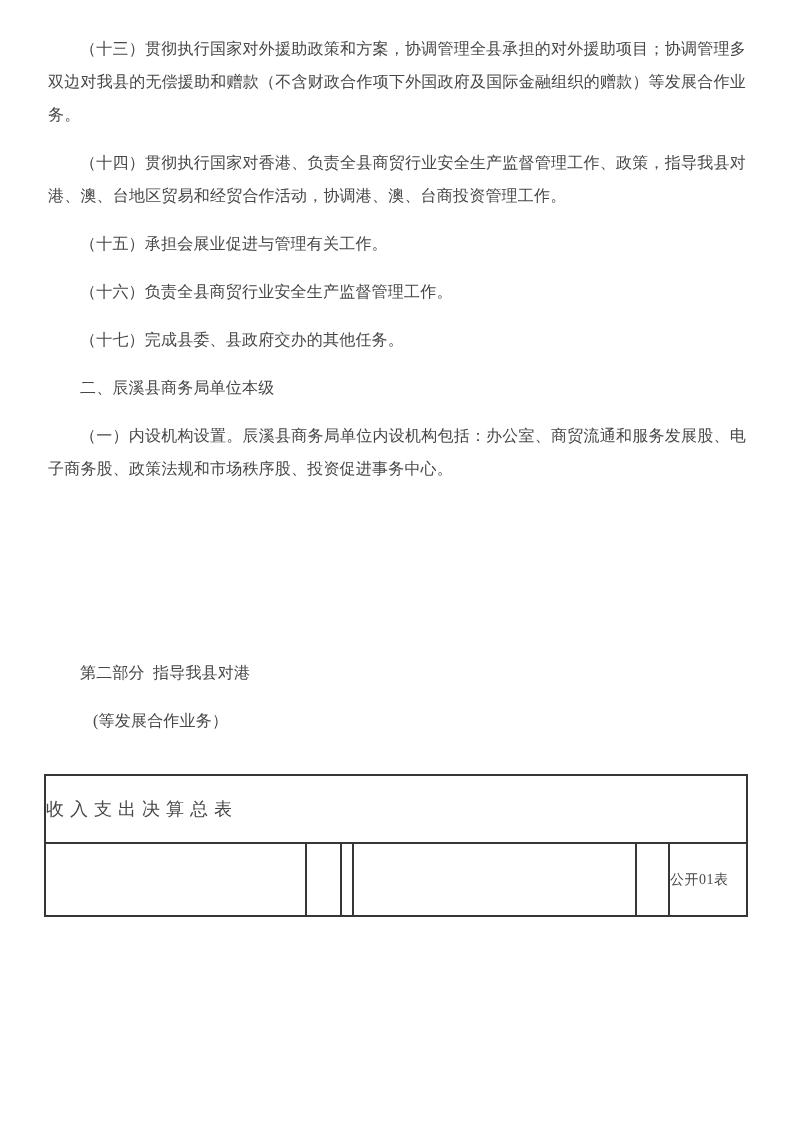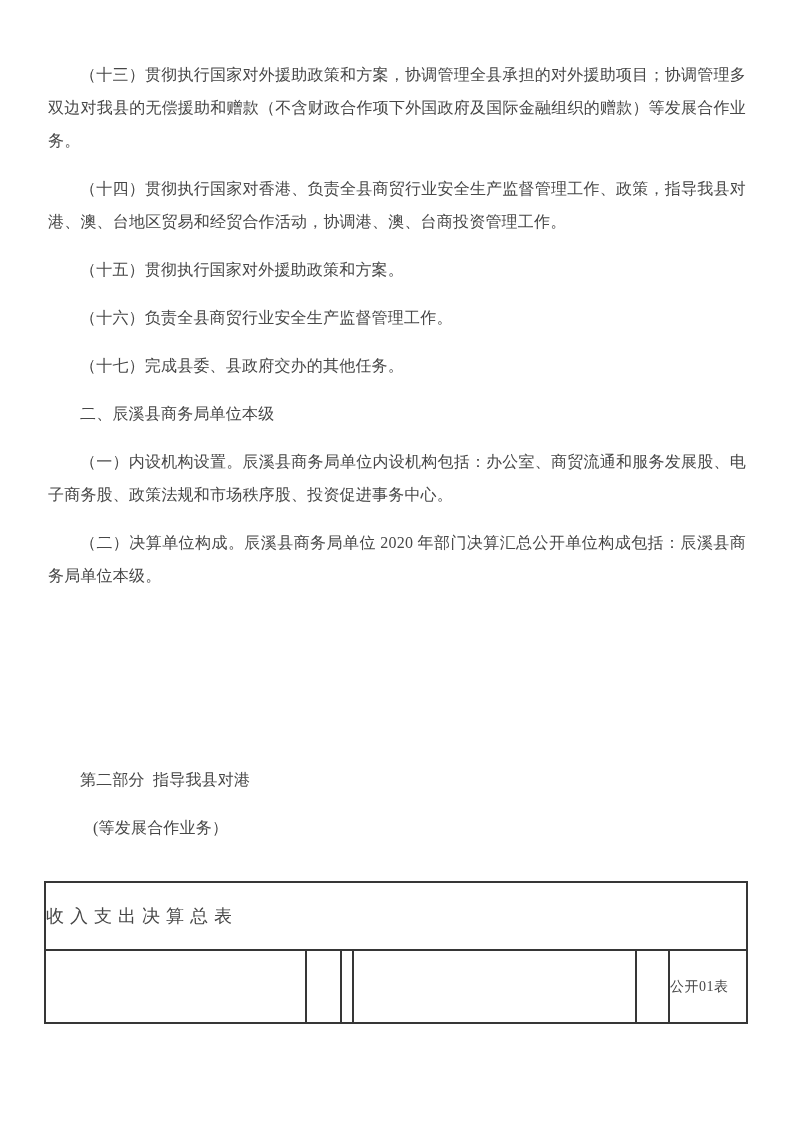--- a/index.html
+++ b/index.html
@@ -8,21 +8,21 @@
     background: #ffffff;
   }
   body {
     width: 793px;
     height: 1122px;
     overflow: hidden;
     font-family: "Liberation Serif", "DejaVu Serif", serif;
     color: #474747;
   }
   .doc {
-    padding: 58px 47px 0 48px;
+    padding: 32px 47px 0 48px;
   }
   .para {
     margin: 0 0 15px 0;
     font-size: 16px;
     line-height: 33px;
     letter-spacing: 0.2px;
     text-align: justify;
     text-indent: 32px;
     font-weight: normal;
   }
@@ -64,28 +64,27 @@
     white-space: nowrap;
   }
 </style>
 </head>
 <body>
 
 <main class="doc">
 
   <p class="para">（十三）贯彻执行国家对外援助政策和方案，协调管理全县承担的对外援助项目；协调管理多双边对我县的无偿援助和赠款（不含财政合作项下外国政府及国际金融组织的赠款）等发展合作业务。</p>
   <p class="para">（十四）贯彻执行国家对香港、负责全县商贸行业安全生产监督管理工作、政策，指导我县对港、澳、台地区贸易和经贸合作活动，协调港、澳、台商投资管理工作。</p>
-  <p class="para">（十五）贯彻执行国家对外援助政策和方案。</p>
+  <p class="para">（十五）承担会展业促进与管理有关工作。</p>
   <p class="para">（十六）负责全县商贸行业安全生产监督管理工作。</p>
   <p class="para">（十七）完成县委、县政府交办的其他任务。</p>
 
   <p class="para">二、辰溪县商务局单位本级</p>
 
   <p class="para">（一）内设机构设置。辰溪县商务局单位内设机构包括：办公室、商贸流通和服务发展股、电子商务股、政策法规和市场秩序股、投资促进事务中心。</p>
-  <p class="para">（二）决算单位构成。辰溪县商务局单位 2020 年部门决算汇总公开单位构成包括：辰溪县商务局单位本级。</p>
 
   <div class="page-gap"></div>
 
   <p class="para">第二部分 指导我县对港</p>
   <p class="para part-note">(等发展合作业务）</p>
 
   <table class="budget">
     <colgroup>
       <col style="width:261px">
       <col style="width:35px">

